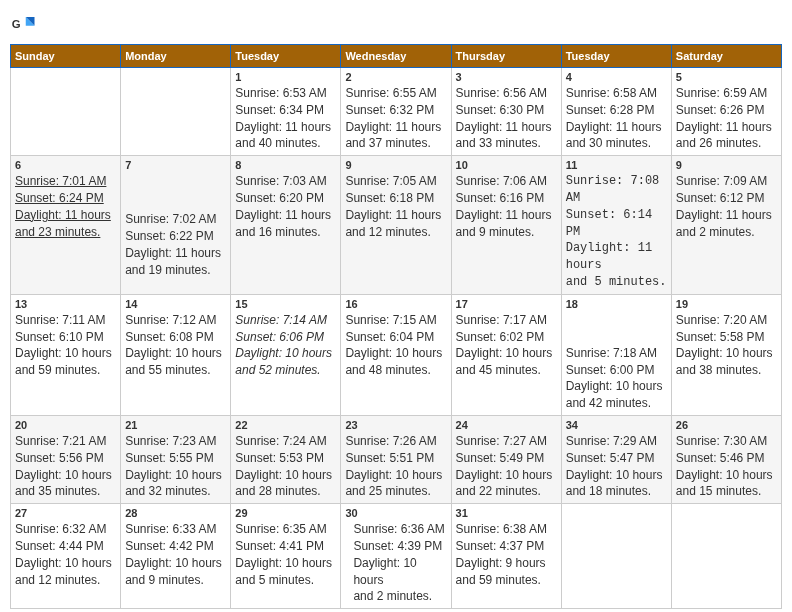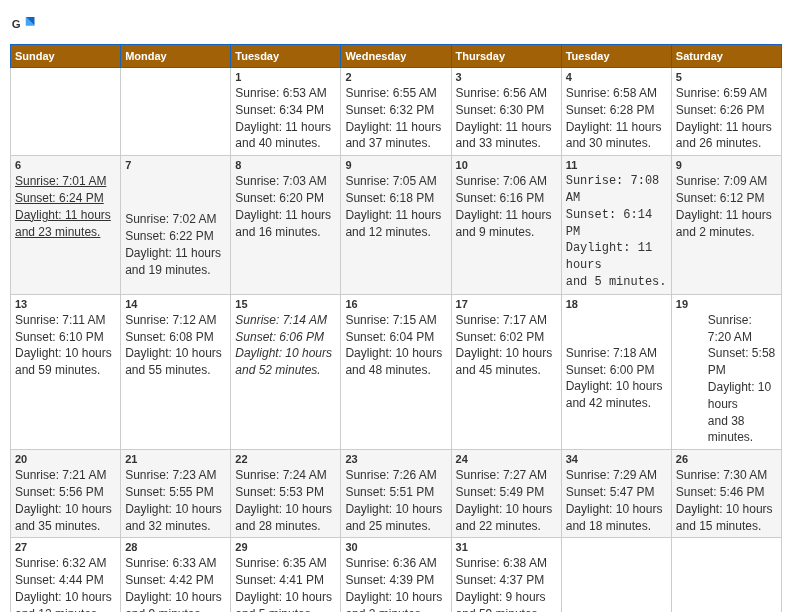--- a/index.html
+++ b/index.html
@@ -260,21 +260,21 @@
           </td>
           <td>
             <span class="day-num">18</span>
             <div class="cell-text" style="white-space: pre-line; margin-top: 35px;">Sunrise: 7:18 AM
 Sunset: 6:00 PM
 Daylight: 10 hours
 and 42 minutes.</div>
           </td>
           <td>
             <span class="day-num">19</span>
-            <div class="cell-text" style="white-space: pre-line; margin-left: 32px;">Sunrise: 7:20 AM
+            <div class="cell-text" style="white-space: pre-line;">Sunrise: 7:20 AM
 Sunset: 5:58 PM
 Daylight: 10 hours
 and 38 minutes.</div>
           </td>
         </tr>
         <tr>
           <td>
             <span class="day-num">20</span>
             <div class="cell-text" style="white-space: pre-line;">Sunrise: 7:21 AM
 Sunset: 5:56 PM
@@ -341,21 +341,21 @@
           </td>
           <td>
             <span class="day-num">29</span>
             <div class="cell-text" style="white-space: pre-line;">Sunrise: 6:35 AM
 Sunset: 4:41 PM
 Daylight: 10 hours
 and 5 minutes.</div>
           </td>
           <td>
             <span class="day-num">30</span>
-            <div class="cell-text" style="white-space: pre-line;">Sunrise: 6:36 AM
+            <div class="cell-text" style="white-space: pre-line; margin-left: 8px;">Sunrise: 6:36 AM
 Sunset: 4:39 PM
 Daylight: 10 hours
 and 2 minutes.</div>
           </td>
           <td>
             <span class="day-num">31</span>
             <div class="cell-text" style="white-space: pre-line;">Sunrise: 6:38 AM
 Sunset: 4:37 PM
 Daylight: 9 hours
 and 59 minutes.</div>

